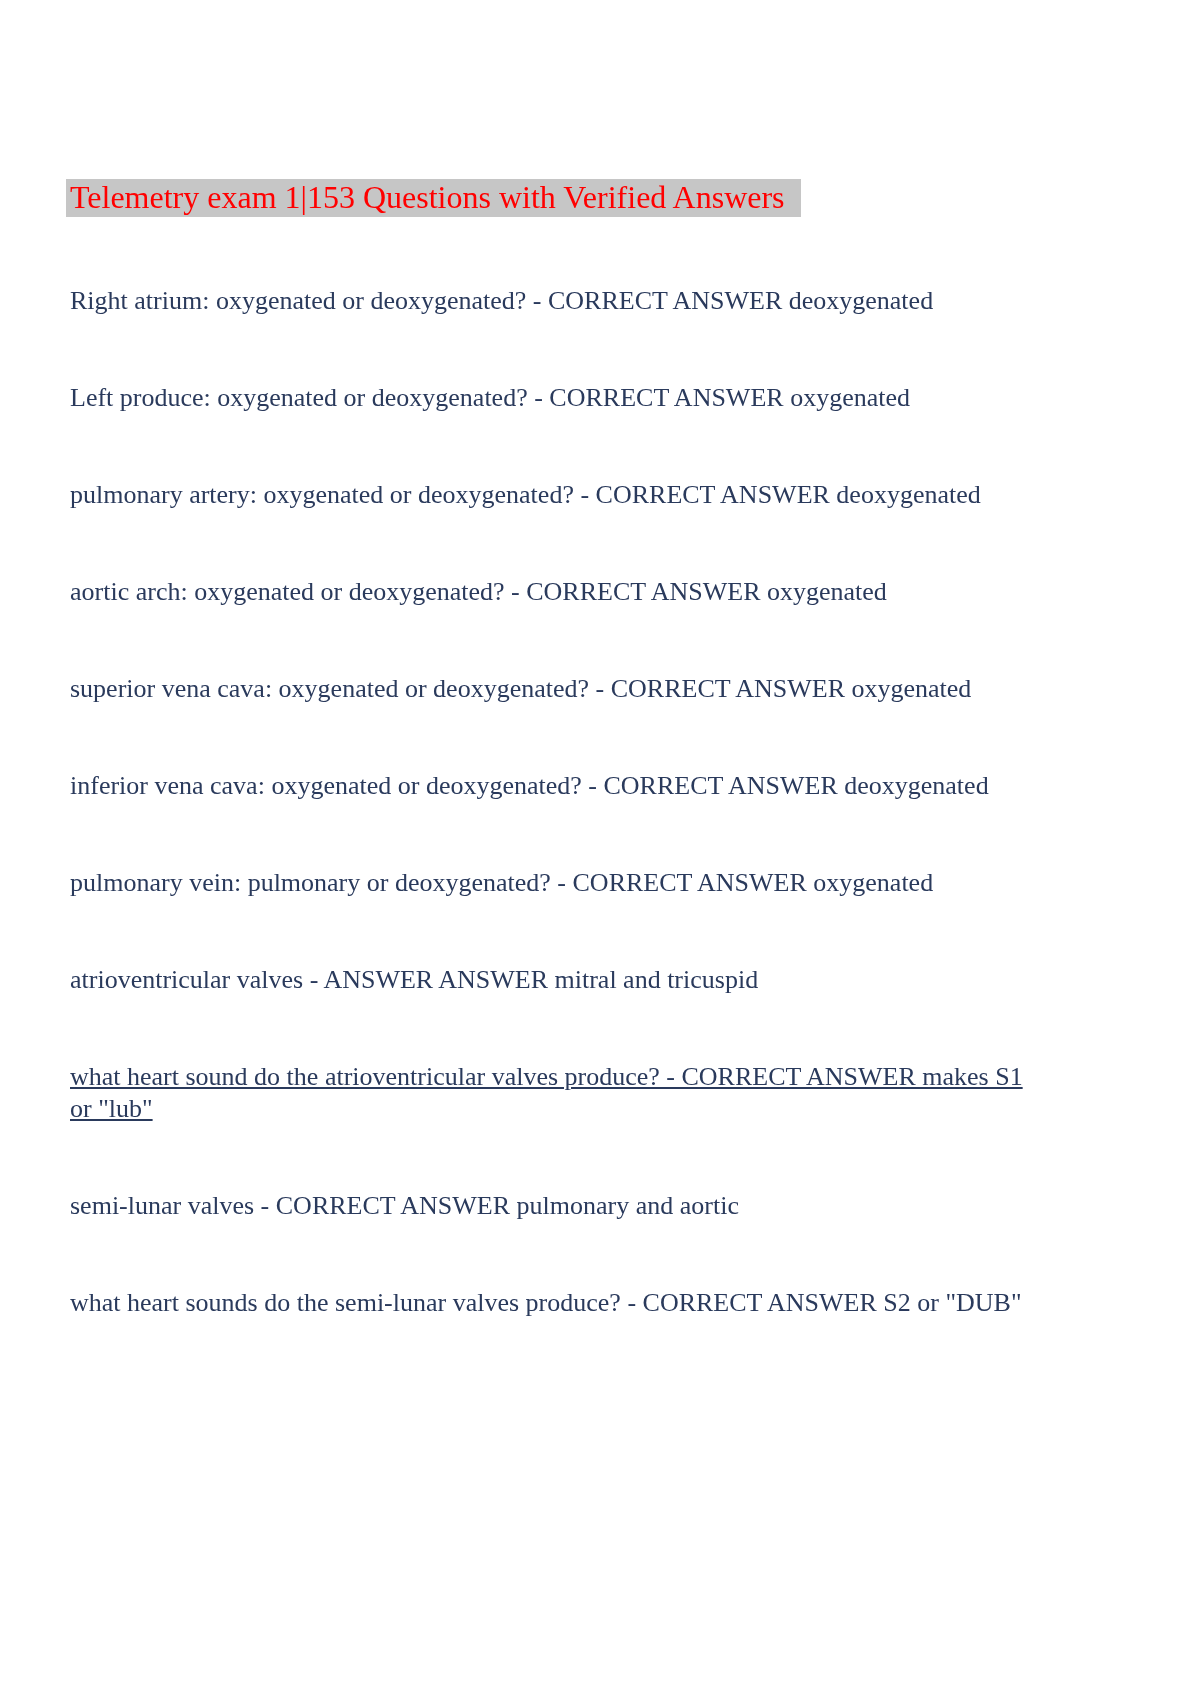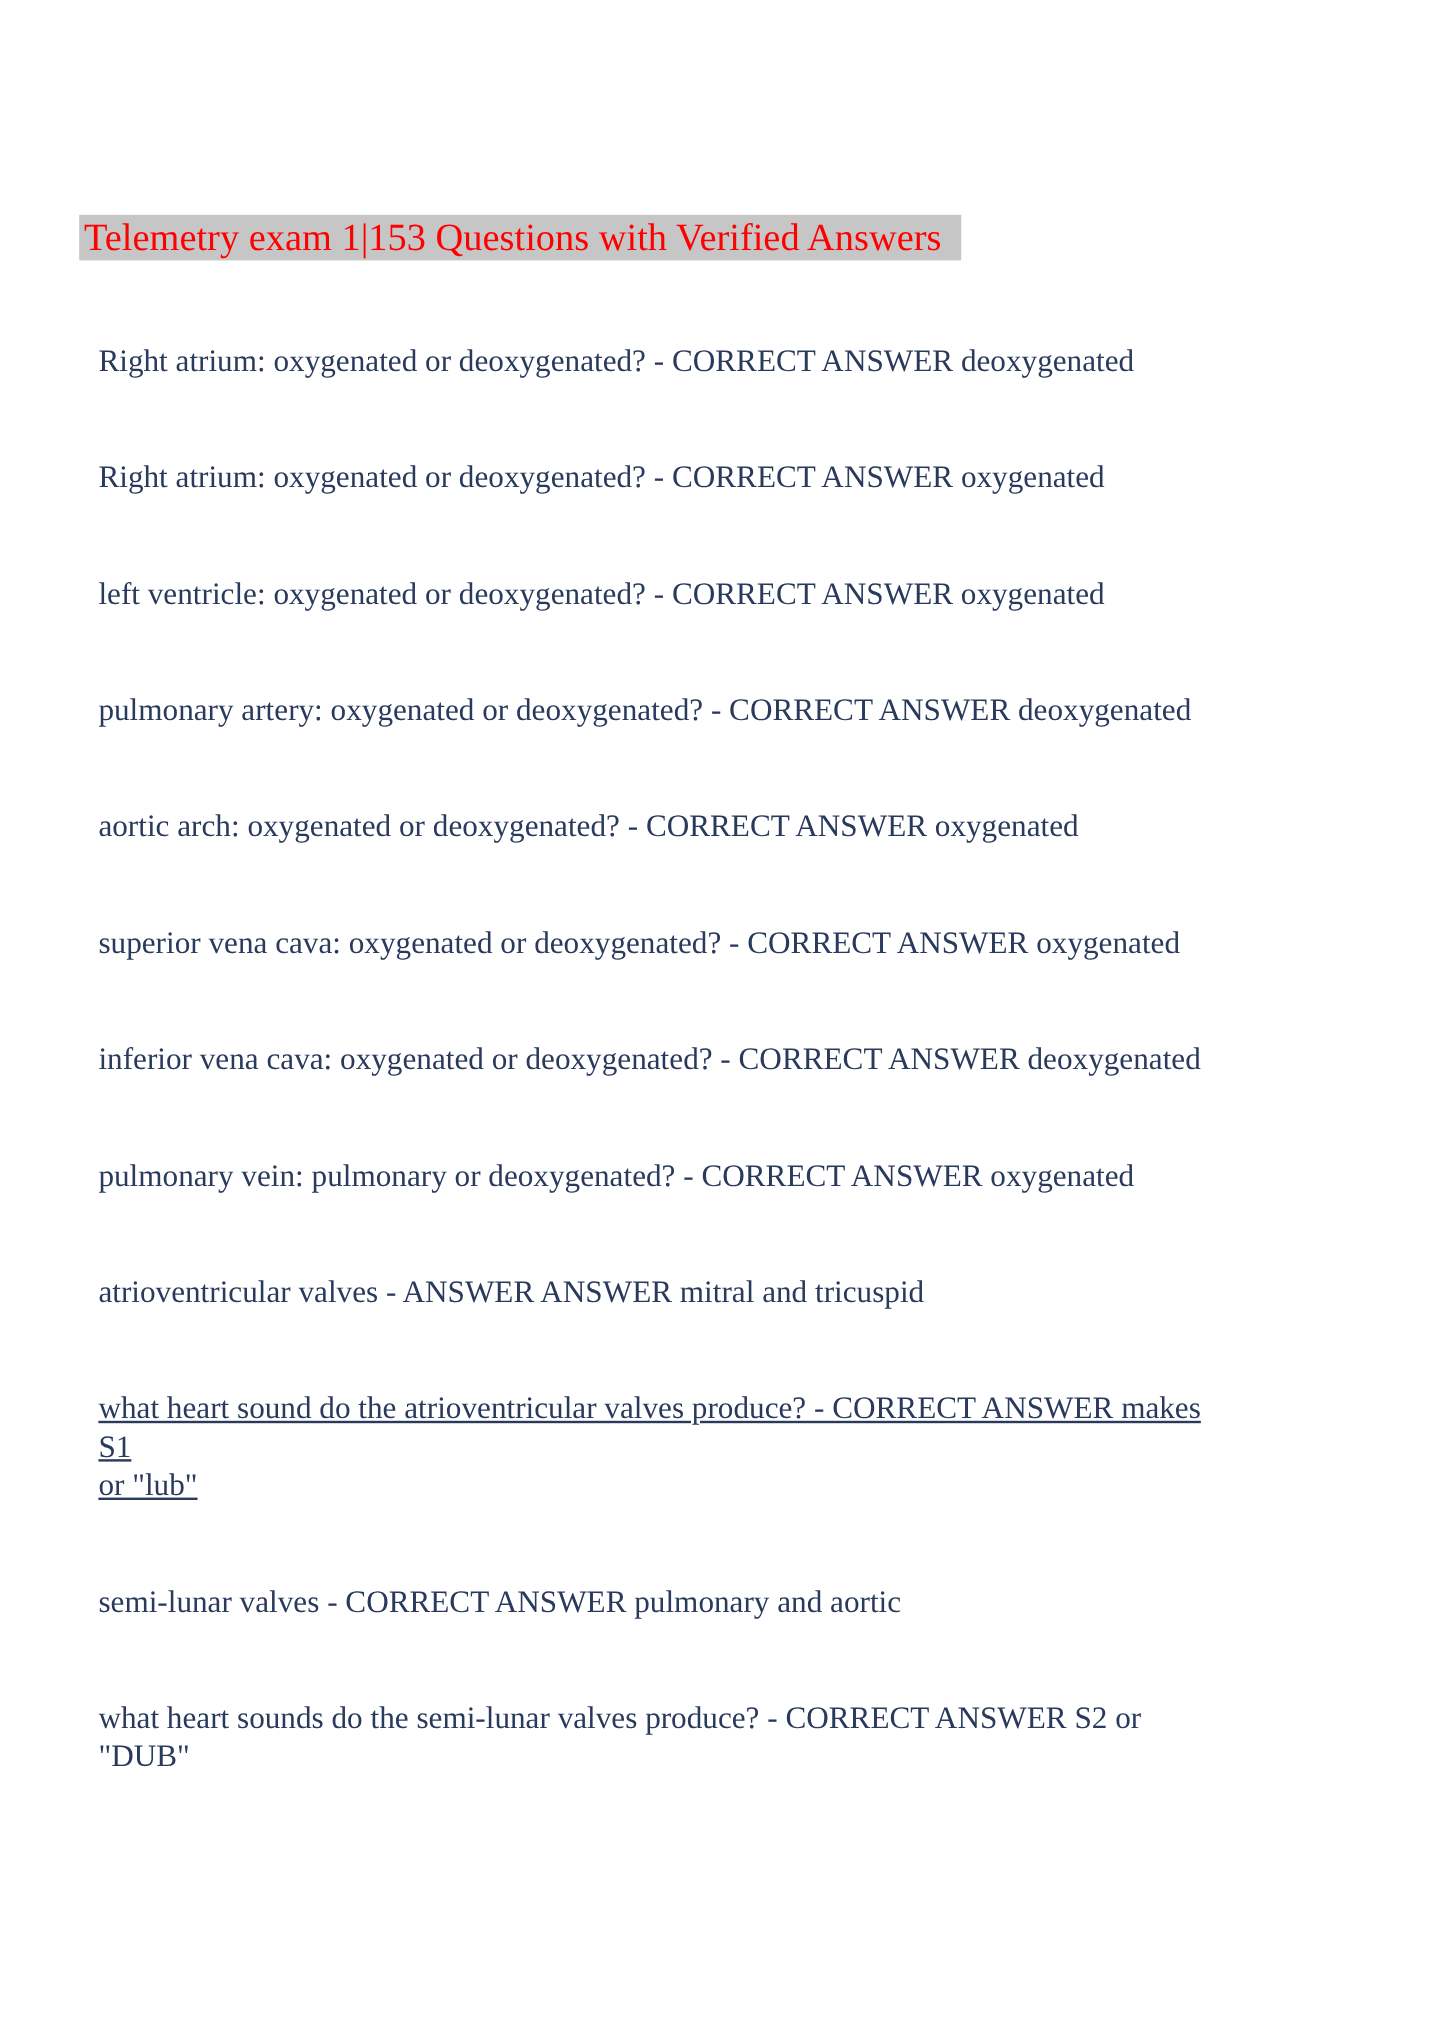--- a/index.html
+++ b/index.html
@@ -26,43 +26,42 @@
     background: #c6c6c6;
     padding: 0 16px 2px 4px;
   }
   .content {
     margin: 67px 62px 0 66px;
     font-size: 26px;
     line-height: 32px;
     color: #2a3a5c;
   }
   .content p.qa {
-    margin: 0 0 65px 16px;
+    margin: 0 0 65px 4px;
     padding: 0;
   }
   .content .line {
     display: block;
     text-decoration: underline;
   }
 </style>
 </head>
 <body>
 
 <div class="page">
 
   <h1 class="doc-title"><span class="highlight">Telemetry exam 1|153 Questions with Verified Answers</span></h1>
 
   <div class="content">
 
     <p class="qa">Right atrium: oxygenated or deoxygenated? - CORRECT ANSWER deoxygenated</p>
 
 
-    <p class="qa">Right atrium: oxygenated or deoxygenated? - CORRECT ANSWER oxygenated</p>
+    <p class="qa">Left produce: oxygenated or deoxygenated? - CORRECT ANSWER oxygenated</p>
 
-    <p class="qa">left ventricle: oxygenated or deoxygenated? - CORRECT ANSWER oxygenated</p>
 
     <p class="qa">pulmonary artery: oxygenated or deoxygenated? - CORRECT ANSWER deoxygenated</p>
 
     <p class="qa">aortic arch: oxygenated or deoxygenated? - CORRECT ANSWER oxygenated</p>
 
     <p class="qa">superior vena cava: oxygenated or deoxygenated? - CORRECT ANSWER oxygenated</p>
 
     <p class="qa">inferior vena cava: oxygenated or deoxygenated? - CORRECT ANSWER deoxygenated</p>
 
     <p class="qa">pulmonary vein: pulmonary or deoxygenated? - CORRECT ANSWER oxygenated</p>

